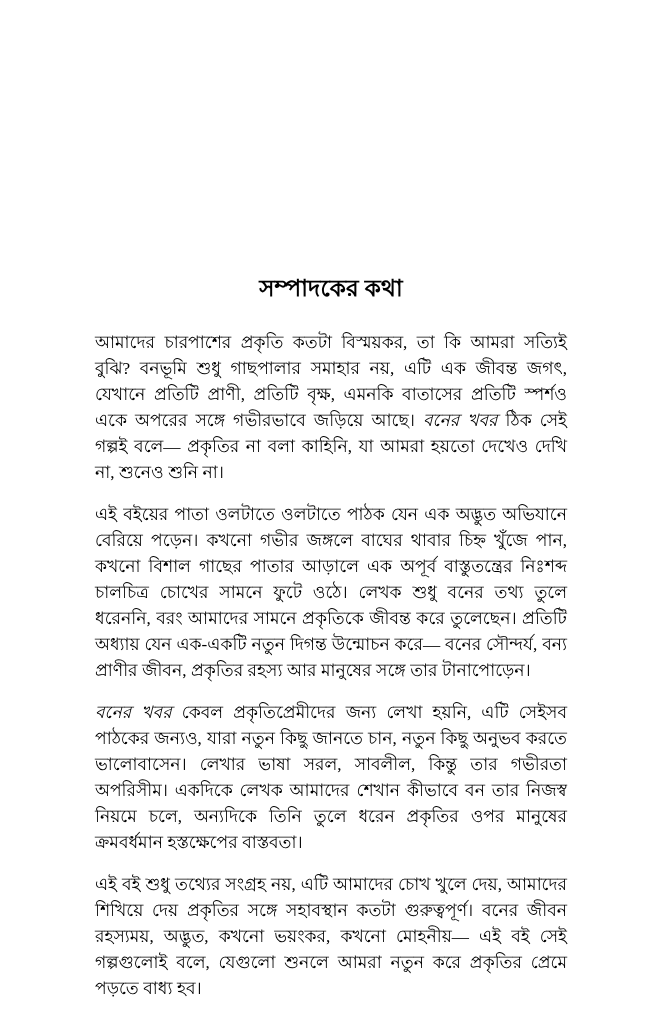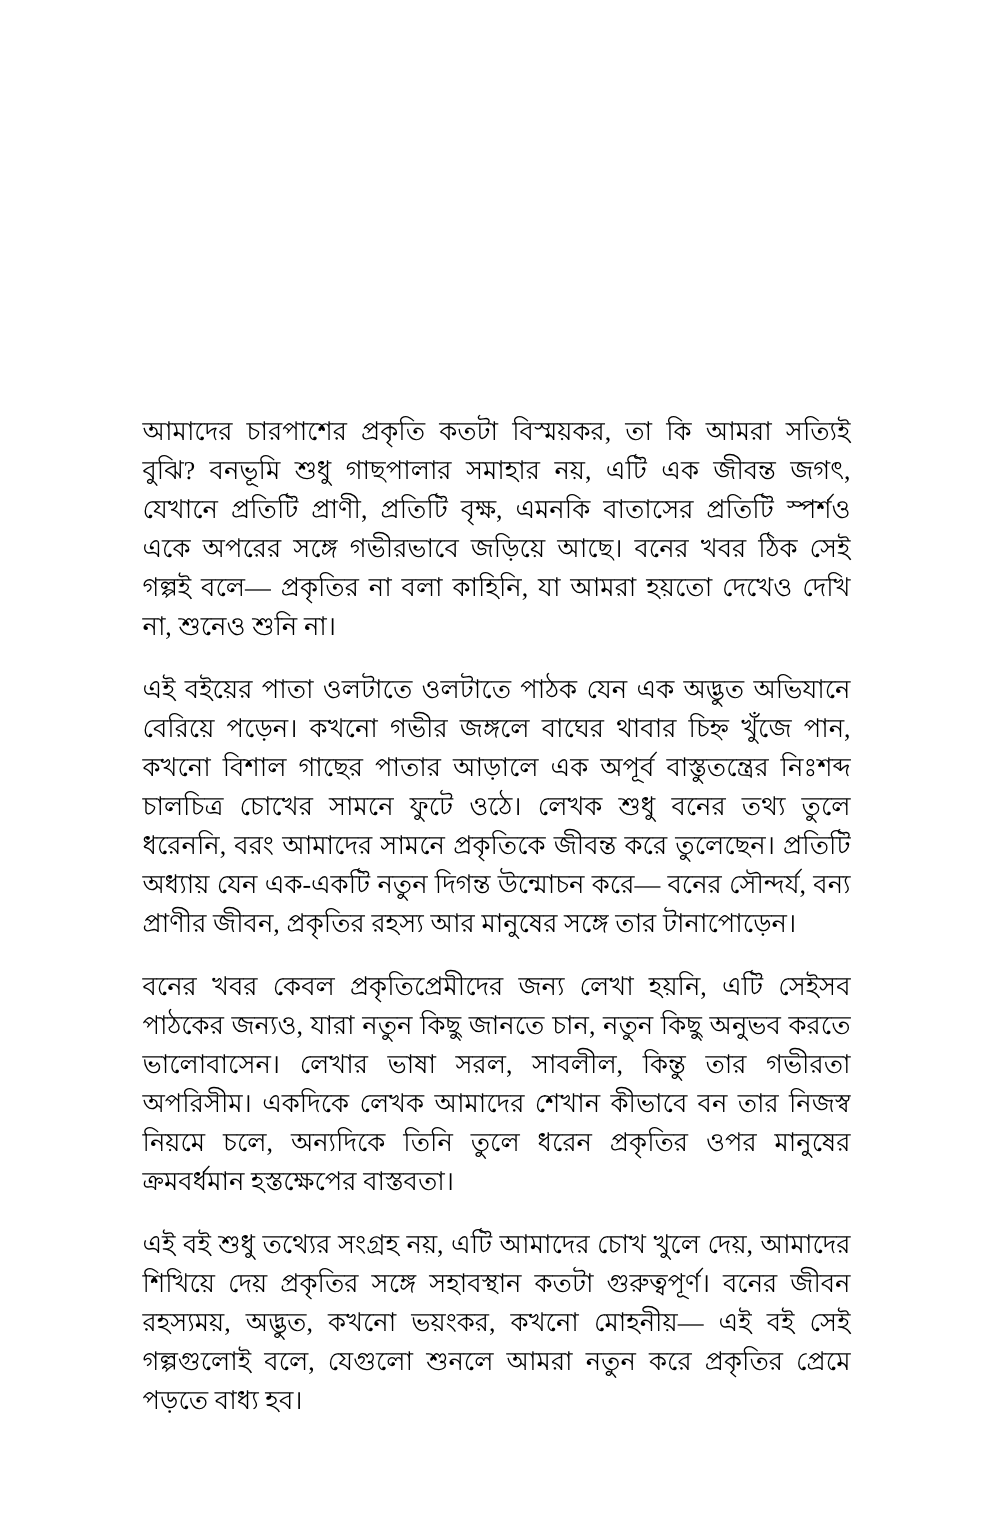--- a/index.html
+++ b/index.html
@@ -41,27 +41,29 @@
     line-height: 26px;
     text-align: justify;
     text-justify: inter-word;
     word-spacing: 0.2px;
     hyphens: none;
   }
   .para:last-child {
     margin-bottom: 11px;
   }
   .title-ref {
+    font-style: italic;
   }
 </style>
 </head>
 <body>
 
 <div class="page">
   <div class="content">
+    <h1 class="chapter-title">সম্পাদকের কথা</h1>
     <div id="body-text">
         <p class="para"><span>আমাদের চারপাশের প্রকৃতি কতটা বিস্ময়কর, তা কি আমরা সত্যিই বুঝি? বনভূমি শুধু গাছপালার সমাহার নয়, এটি এক জীবন্ত জগৎ, যেখানে প্রতিটি প্রাণী, প্রতিটি বৃক্ষ, এমনকি বাতাসের প্রতিটি স্পর্শও একে অপরের সঙ্গে গভীরভাবে জড়িয়ে আছে। </span><span class="title-ref">বনের খবর</span><span> ঠিক সেই গল্পই বলে— প্রকৃতির না বলা কাহিনি, যা আমরা হয়তো দেখেও দেখি না, শুনেও শুনি না।</span></p>
         <p class="para"><span>এই বইয়ের পাতা ওলটাতে ওলটাতে পাঠক যেন এক অদ্ভুত অভিযানে বেরিয়ে পড়েন। কখনো গভীর জঙ্গলে বাঘের থাবার চিহ্ন খুঁজে পান, কখনো বিশাল গাছের পাতার আড়ালে এক অপূর্ব বাস্তুতন্ত্রের নিঃশব্দ চালচিত্র চোখের সামনে ফুটে ওঠে। লেখক শুধু বনের তথ্য তুলে ধরেননি, বরং আমাদের সামনে প্রকৃতিকে জীবন্ত করে তুলেছেন। প্রতিটি অধ্যায় যেন এক-একটি নতুন দিগন্ত উন্মোচন করে— বনের সৌন্দর্য, বন্য প্রাণীর জীবন, প্রকৃতির রহস্য আর মানুষের সঙ্গে তার টানাপোড়েন।</span></p>
         <p class="para"><span class="title-ref">বনের খবর</span><span> কেবল প্রকৃতিপ্রেমীদের জন্য লেখা হয়নি, এটি সেইসব পাঠকের জন্যও, যারা নতুন কিছু জানতে চান, নতুন কিছু অনুভব করতে ভালোবাসেন। লেখার ভাষা সরল, সাবলীল, কিন্তু তার গভীরতা অপরিসীম। একদিকে লেখক আমাদের শেখান কীভাবে বন তার নিজস্ব নিয়মে চলে, অন্যদিকে তিনি তুলে ধরেন প্রকৃতির ওপর মানুষের ক্রমবর্ধমান হস্তক্ষেপের বাস্তবতা।</span></p>
         <p class="para"><span>এই বই শুধু তথ্যের সংগ্রহ নয়, এটি আমাদের চোখ খুলে দেয়, আমাদের শিখিয়ে দেয় প্রকৃতির সঙ্গে সহাবস্থান কতটা গুরুত্বপূর্ণ। বনের জীবন রহস্যময়, অদ্ভুত, কখনো ভয়ংকর, কখনো মোহনীয়— এই বই সেই গল্পগুলোই বলে, যেগুলো শুনলে আমরা নতুন করে প্রকৃতির প্রেমে পড়তে বাধ্য হব।</span></p>
       </div>
   </div>
 </div>
 
 </body></html>

